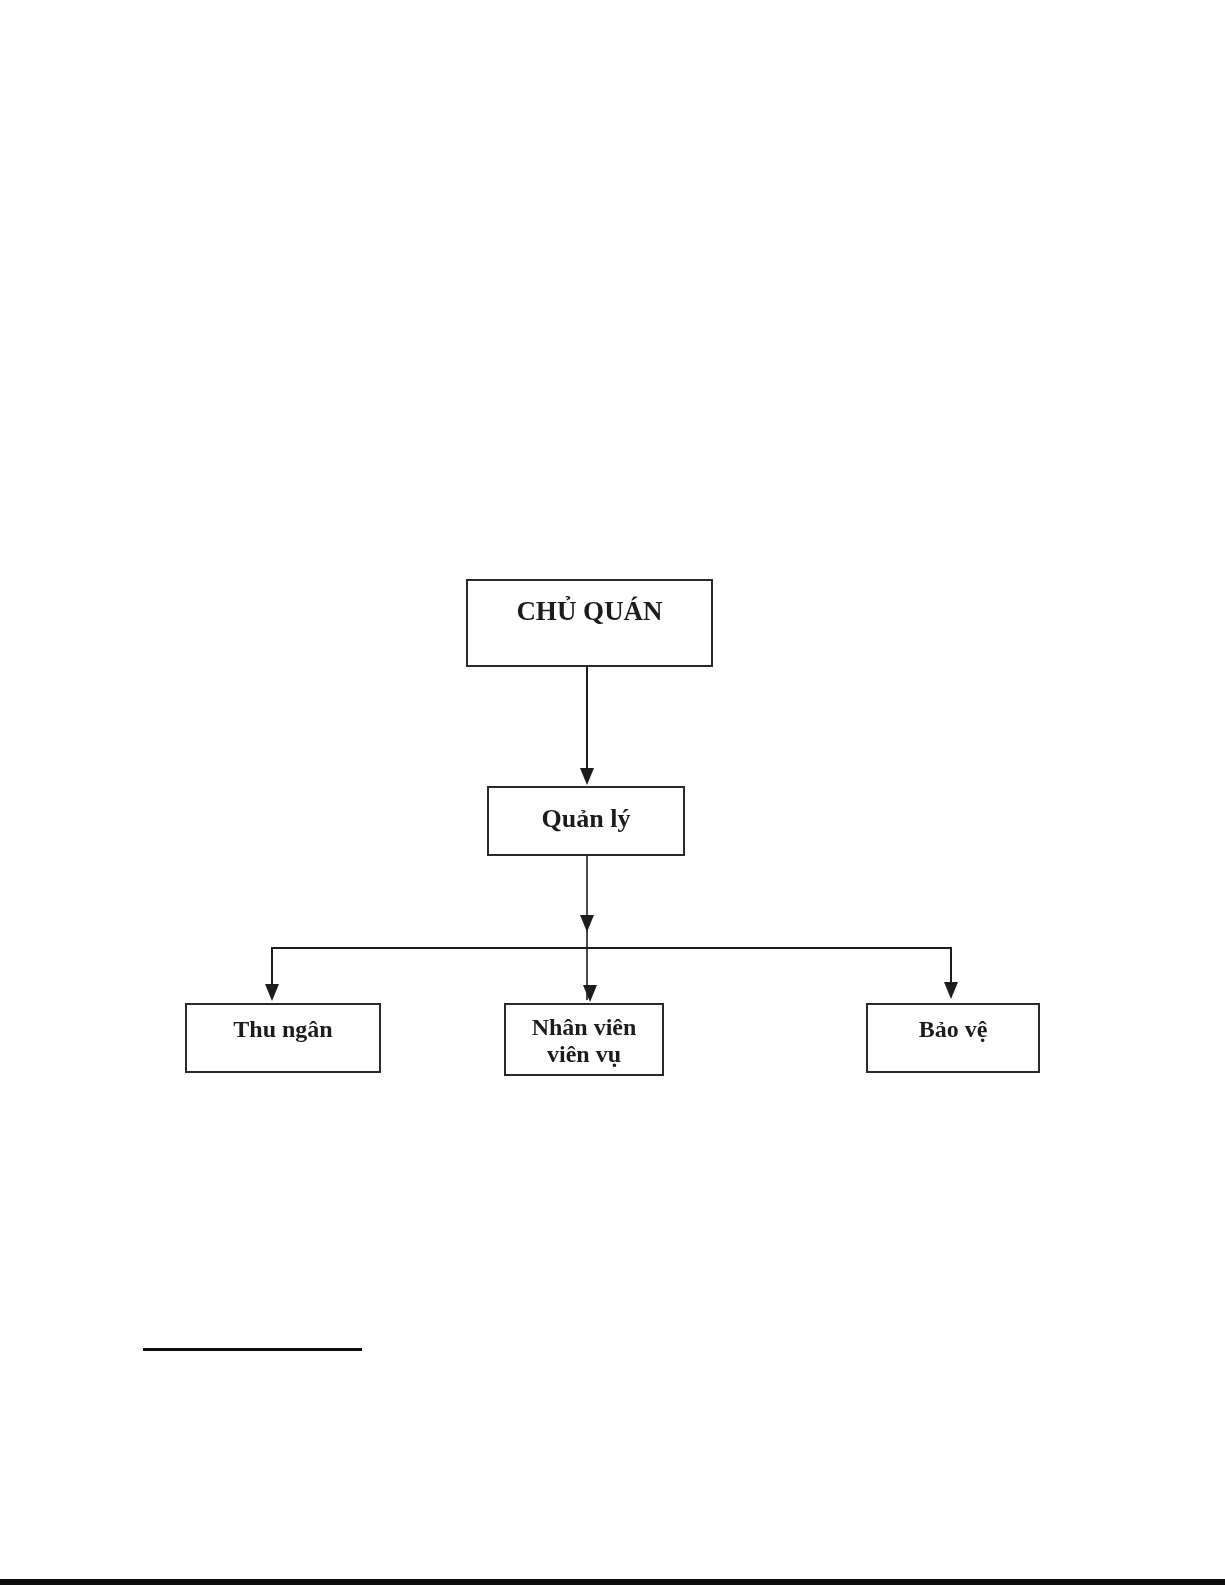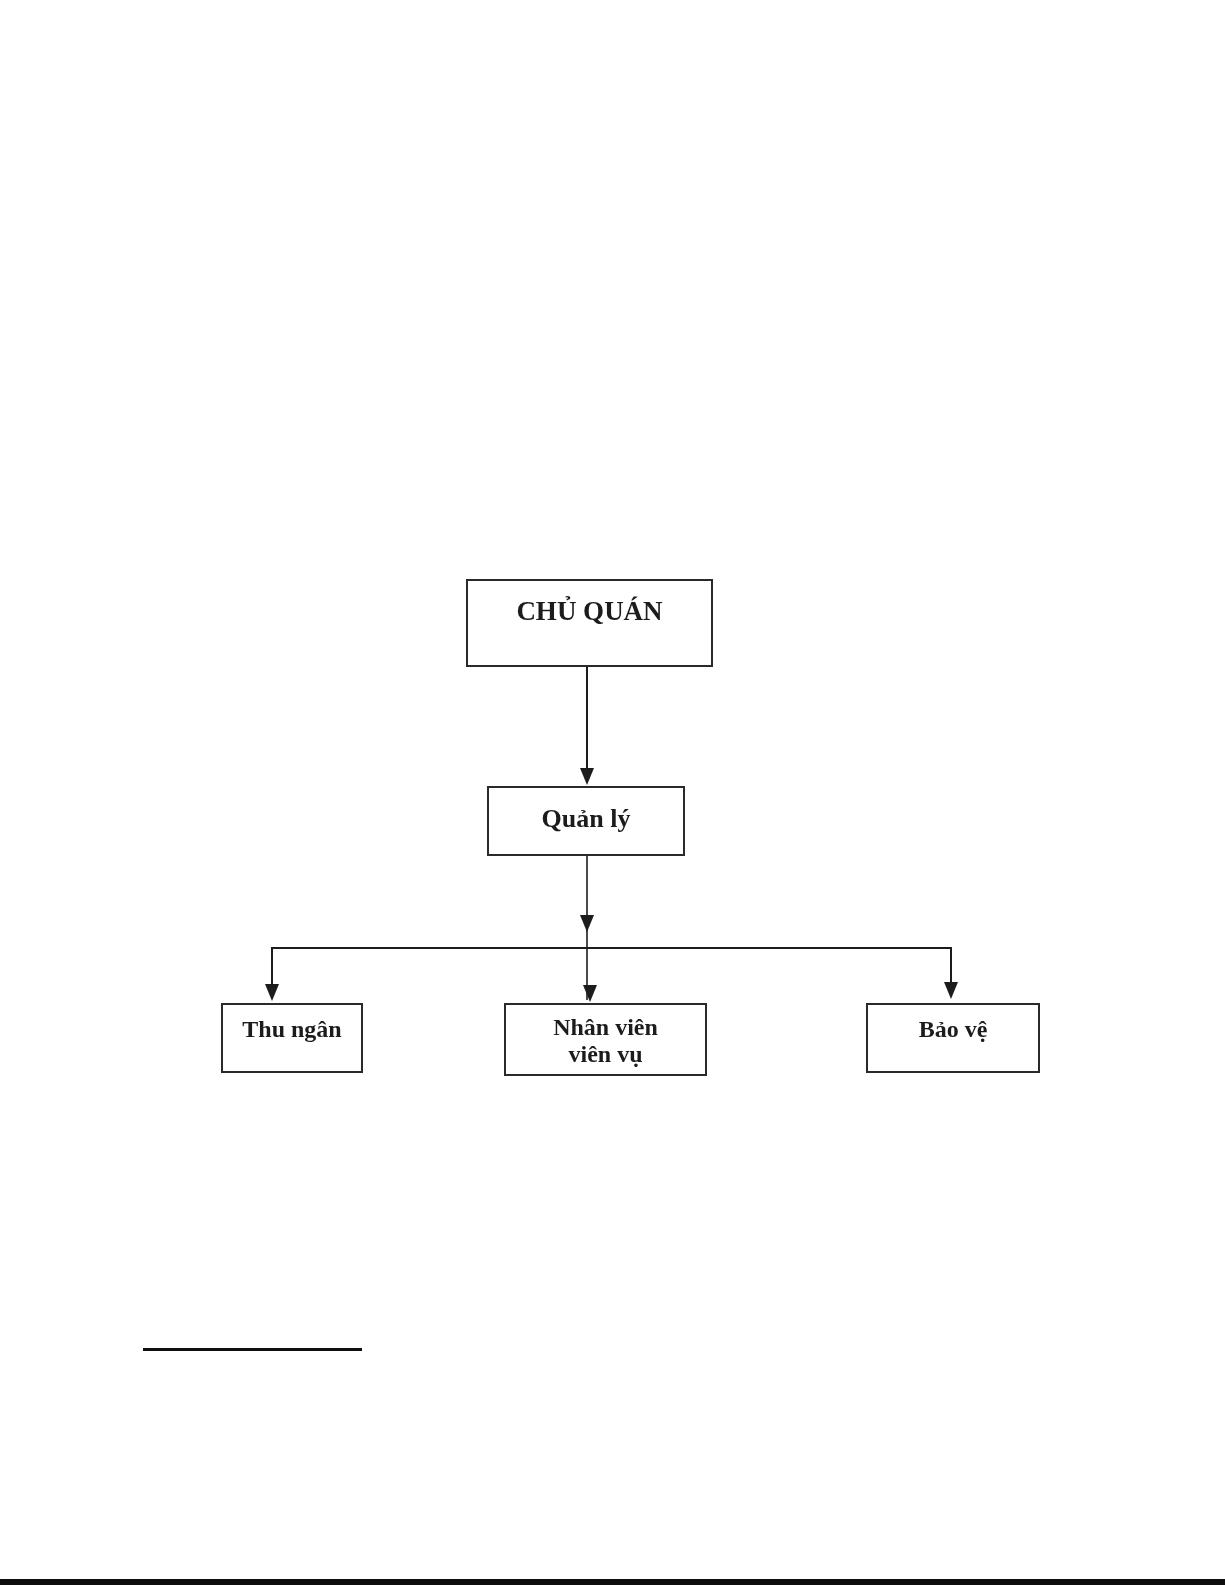--- a/index.html
+++ b/index.html
@@ -38,25 +38,25 @@
   }
   .node-root {
     left: 466px; top: 579px; width: 247px; height: 88px;
     font-size: 27px; padding-top: 15px;
   }
   .node-manager {
     left: 487px; top: 786px; width: 198px; height: 70px;
     font-size: 26px; padding-top: 16px;
   }
   .node-cashier {
-    left: 185px; top: 1003px; width: 142px; height: 70px;
-    font-size: 24px; padding-top: 11px; margin-left: 36px;
+    left: 185px; top: 1003px; width: 196px; height: 70px;
+    font-size: 24px; padding-top: 11px;
   }
   .node-service {
-    left: 504px; top: 1003px; width: 203px; height: 73px;
+    left: 504px; top: 1003px; width: 160px; height: 73px;
     font-size: 24px; padding-top: 9px; line-height: 27px;
   }
   .node-security {
     left: 866px; top: 1003px; width: 174px; height: 70px;
     font-size: 24px; padding-top: 11px;
   }
   .footnote-rule {
     position: absolute;
     left: 143px; top: 1348px;
     width: 219px; height: 3px;

